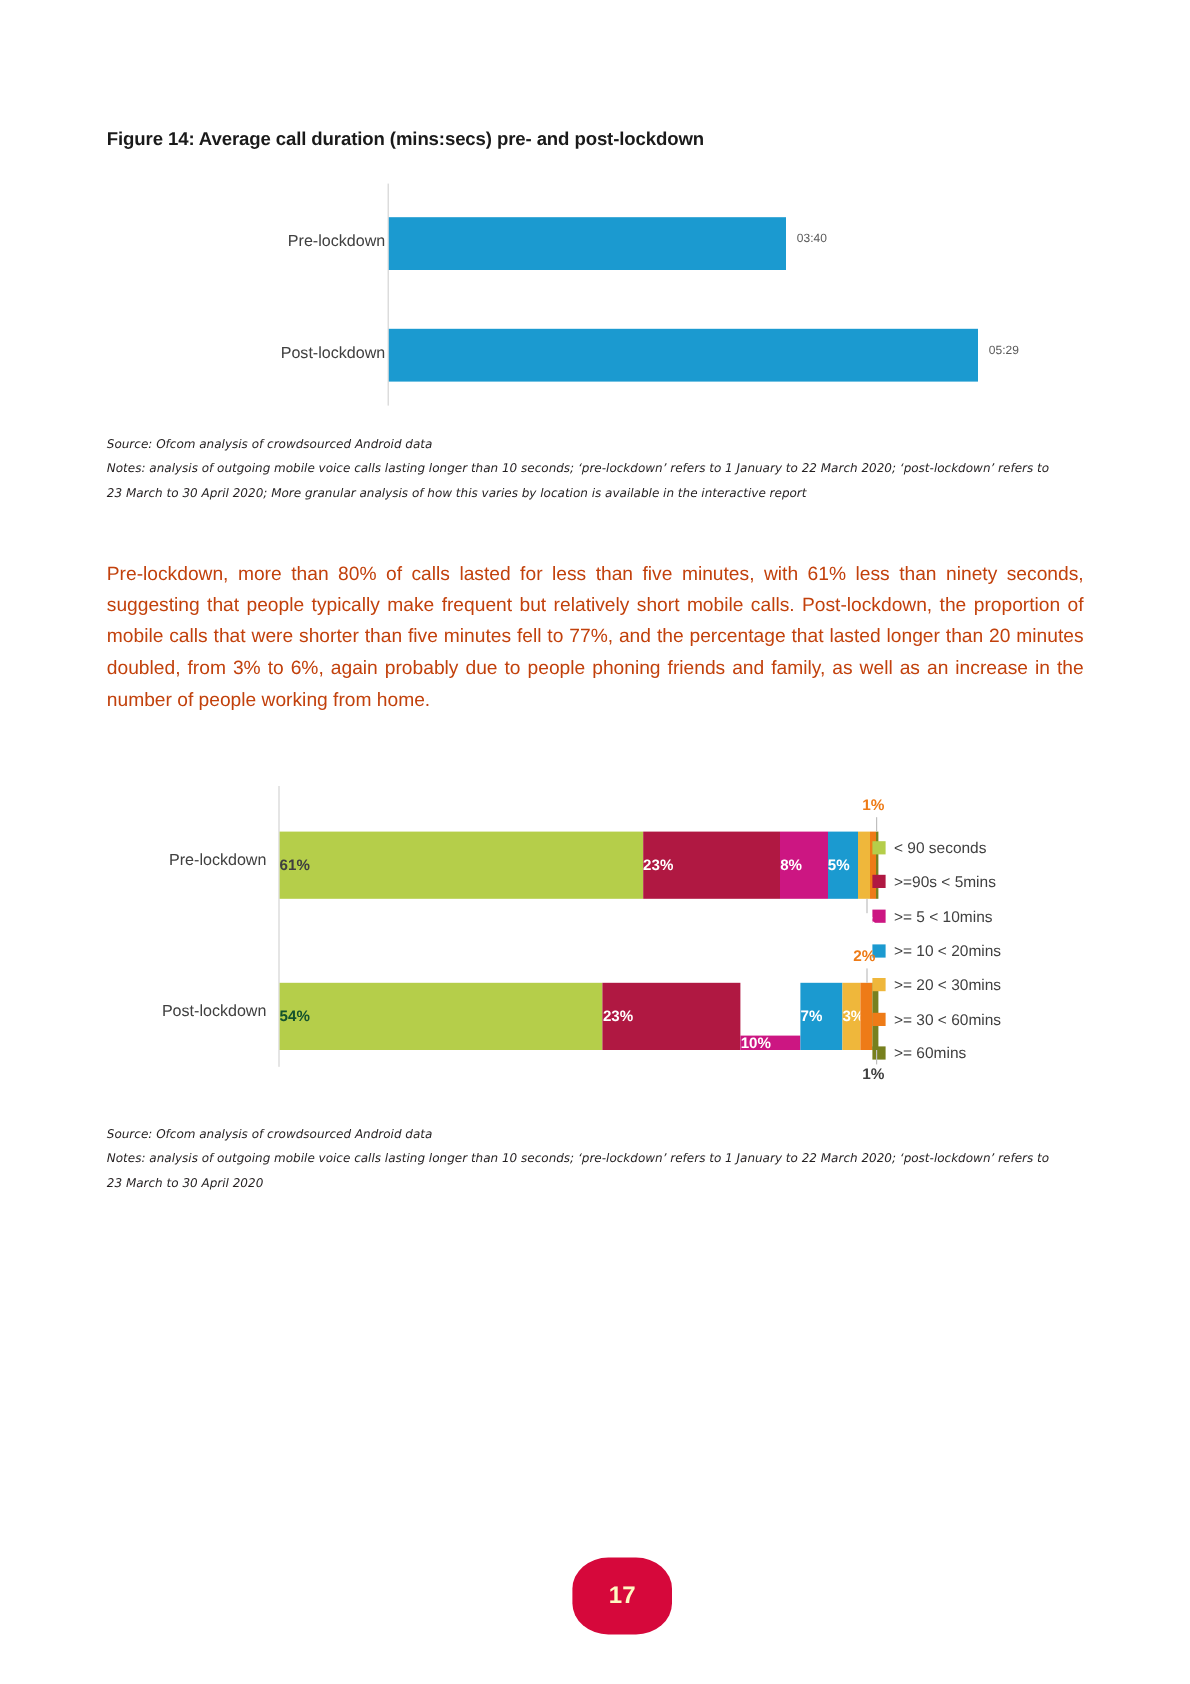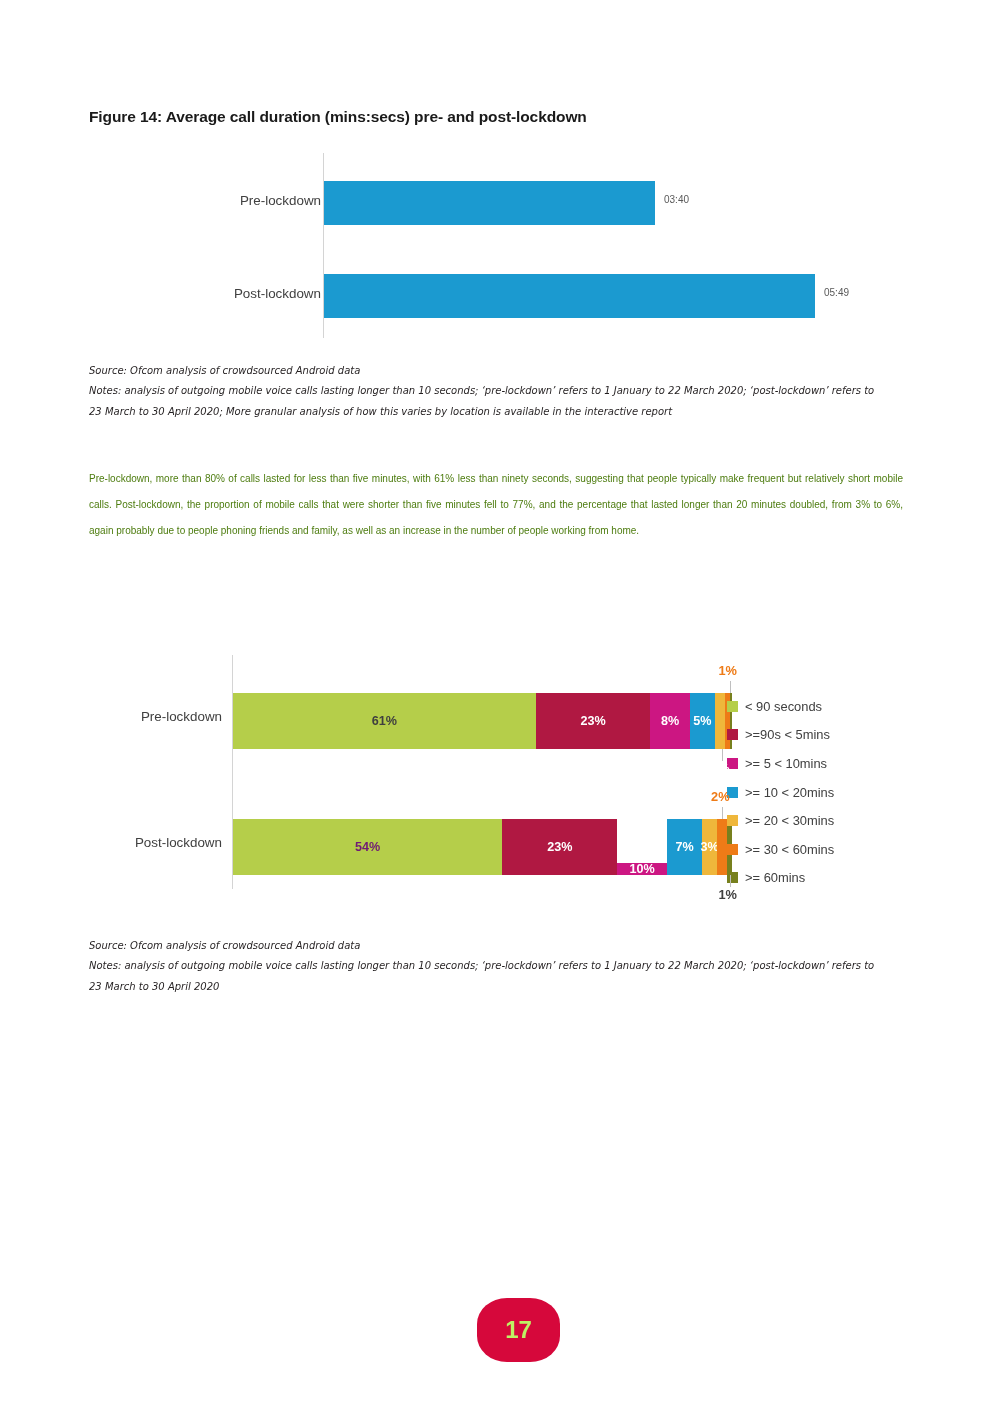--- a/index.html
+++ b/index.html
@@ -48,24 +48,24 @@
   #fig14-notes { left: 89px; top: 361px; }
   #fig15-notes { left: 89px; top: 936px; }
   .notes p { margin: 0; }
 
   
   #body-para {
     position: absolute;
     left: 89px;
     top: 466px;
     width: 814px;
-    font-size: 10px;
+    font-size: 16px;
     line-height: 26.2px;
     text-align: justify;
-    color: #4d7c0f;
+    color: #c2410c;
   }
 
   
   #fig14 {
     position: absolute;
     left: 89px;
     top: 150px;
     width: 810px;
     height: 195px;
   }
@@ -138,21 +138,20 @@
     left: 144px;
     height: 56px;
     display: flex;
     flex-direction: row;
     align-items: stretch;
   }
   #fig15 .seg {
     position: relative;
     display: flex;
     align-items: center;
-    justify-content: center;
     overflow: visible;
   }
   #fig15 .seg .in-label {
     font-size: 12.6px;
     font-weight: bold;
     white-space: nowrap;
     line-height: 1;
   }
   #fig15 .callout {
     position: absolute;
@@ -198,22 +197,22 @@
     top: 1298px;
     width: 83px;
     height: 64px;
     background: #d6083b;
     border-radius: 30px / 26px;
     display: flex;
     align-items: center;
     justify-content: center;
   }
   #page-badge .num {
-    color: #bef264;
-    font-size: 24px;
+    color: #fef9c3;
+    font-size: 20px;
     font-weight: bold;
   }
 </style>
 </head>
 <body>
 
 <div class="page">
 
   <div class="fig-title" id="fig14-title">Figure 14: Average call duration (mins:secs) pre- and post-lockdown</div>
 
@@ -222,21 +221,21 @@
 
     <div class="row r0">
       <div class="cat-label">Pre-lockdown</div>
       <div class="bar" id="f14-bar-0" style="width: 331px; background: rgb(27, 154, 208);"></div>
       <div class="val-label" id="f14-val-0" style="left: 575px;">03:40</div>
     </div>
 
     <div class="row r1">
       <div class="cat-label">Post-lockdown</div>
       <div class="bar" id="f14-bar-1" style="width: 491px; background: rgb(27, 154, 208);"></div>
-      <div class="val-label" id="f14-val-1" style="left: 735px;">05:49</div>
+      <div class="val-label" id="f14-val-1" style="left: 735px;">05:29</div>
     </div>
   </div>
 
   <div class="notes" id="fig14-notes">
     <p>Source: Ofcom analysis of crowdsourced Android data</p>
     <p>Notes: analysis of outgoing mobile voice calls lasting longer than 10 seconds; ‘pre-lockdown’ refers to 1 January to 22 March 2020; ‘post-lockdown’ refers to 23 March to 30 April 2020; More granular analysis of how this varies by location is available in the interactive report</p>
   </div>
 
   <div id="body-para">Pre-lockdown, more than 80% of calls lasted for less than five minutes, with 61% less than ninety seconds, suggesting that people typically make frequent but relatively short mobile calls. Post-lockdown, the proportion of mobile calls that were shorter than five minutes fell to 77%, and the percentage that lasted longer than 20 minutes doubled, from 3% to 6%, again probably due to people phoning friends and family, as well as an increase in the number of people working from home.</div>
 
@@ -259,21 +258,21 @@
           <span class="in-label" style="color: rgb(255, 255, 255);">5%</span>
         </div>
         <div class="seg" style="width: 9.98px; background: rgb(239, 183, 59);"></div>
         <div class="seg" style="width: 4.99px; background: rgb(238, 123, 23);"></div>
         <div class="seg" style="width: 2.495px; background: rgb(119, 128, 30);"></div>
       </div>
 
     <div class="cat-label" id="f15-cat-1" style="top: 180px;">Post-lockdown</div>
     <div class="stack" id="f15-stack-1" style="top: 164px; width: 499px;">
         <div class="seg" style="width: 269.46px; background: rgb(181, 206, 74);">
-          <span class="in-label" style="color: #701a75;">54%</span>
+          <span class="in-label" style="color: #14532d;">54%</span>
         </div>
         <div class="seg" style="width: 114.77px; background: rgb(176, 24, 66);">
           <span class="in-label" style="color: rgb(255, 255, 255);">23%</span>
         </div>
         <div class="seg" style="width: 49.9px; background: rgb(204, 22, 130); margin-top: 44px;">
           <span class="in-label" style="color: rgb(255, 255, 255);">10%</span>
         </div>
         <div class="seg" style="width: 34.93px; background: rgb(27, 154, 208);">
           <span class="in-label" style="color: rgb(255, 255, 255);">7%</span>
         </div>

